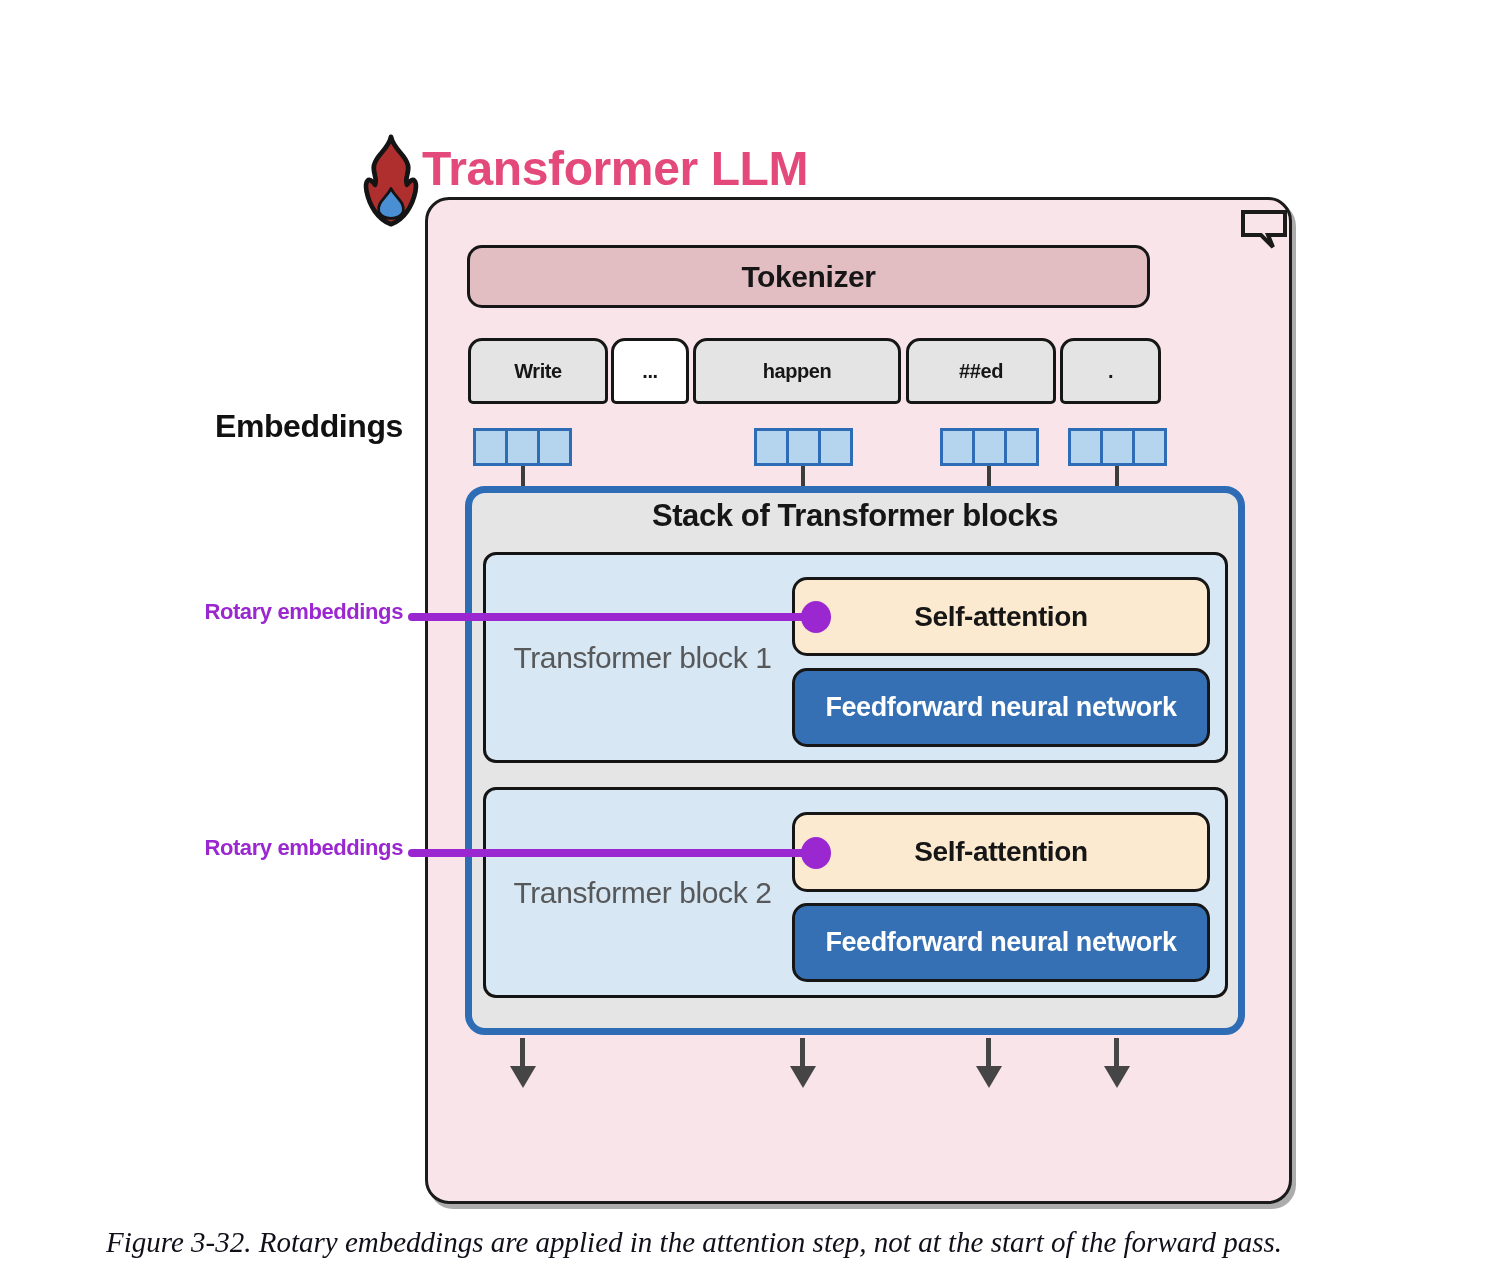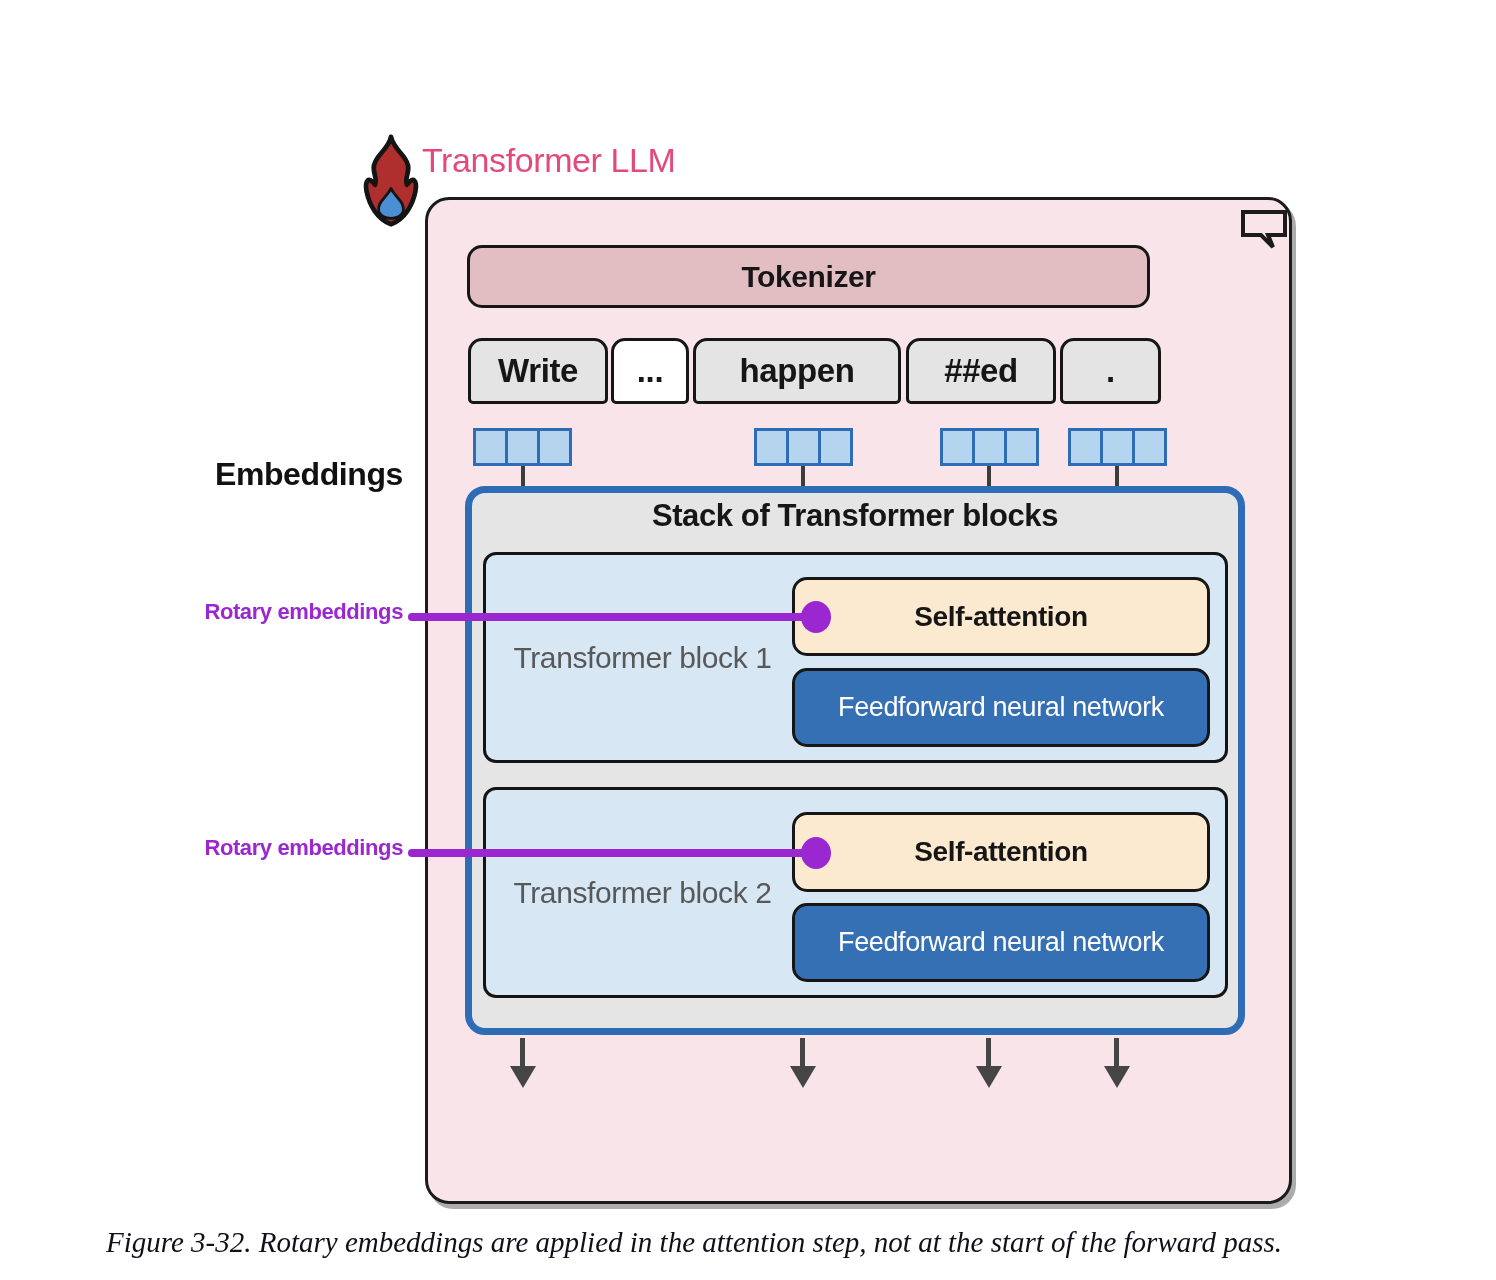--- a/index.html
+++ b/index.html
@@ -18,61 +18,61 @@
     --ink:#161616;
   }
   html,body{margin:0;padding:0;background:#ffffff;}
   .canvas{
     position:relative;width:1496px;height:1280px;background:#ffffff;overflow:hidden;
     font-family:"Liberation Sans",sans-serif;letter-spacing:-0.4px;
   }
   .abs{position:absolute;box-sizing:border-box;}
   .center{display:flex;align-items:center;justify-content:center;text-align:center;}
 
-  .fig-title{left:422px;top:141px;font-size:34px;font-weight:normal;color:var(--title-pink);white-space:nowrap;}
+  .fig-title{left:422px;top:141px;font-size:48px;font-weight:bold;color:var(--title-pink);white-space:nowrap;}
   .flame{left:362px;top:134px;width:58px;height:94px;}
   .panel{
     left:425px;top:197px;width:867px;height:1007px;background:var(--panel-bg);
     border:3px solid #1b1b1b;border-radius:24px;box-shadow:4px 5px 0 rgba(70,70,70,.45);
   }
   .bubble{left:1238px;top:207px;width:52px;height:44px;}
 
   .rose-bar{background:var(--rose-bar);border:3px solid var(--ink);border-radius:15px;
     font-size:30px;font-weight:bold;color:var(--ink);}
   .tokenizer{left:467px;top:245px;width:683px;height:63px;}
   .lm-head{left:465px;top:1106px;width:780px;height:66px;}
 
   .token{top:338px;height:66px;background:var(--token-gray);border:3px solid var(--ink);
-    border-radius:14px 14px 5px 5px;font-size:33px;font-weight:bold;color:var(--ink);}
+    border-radius:14px 14px 5px 5px;font-size:20px;font-weight:bold;color:var(--ink);}
   .token.alt{background:#ffffff;}
   .t0{left:468px;width:140px;} .t1{left:611px;width:78px;} .t2{left:693px;width:208px;}
   .t3{left:906px;width:150px;} .t4{left:1060px;width:101px;}
 
-  .embeddings-label{left:150px;top:456px;width:253px;text-align:right;font-size:32px;font-weight:bold;color:#111;}
+  .embeddings-label{left:150px;top:408px;width:253px;text-align:right;font-size:32px;font-weight:bold;color:#111;}
   .cellgroup{top:428px;width:99px;height:38px;border:3px solid var(--stack-border);display:flex;background:var(--embedding-cell);}
   .g0{left:473px;} .g1{left:754px;} .g2{left:940px;} .g3{left:1068px;}
   .cell{flex:1;background:var(--embedding-cell);}
   .cell + .cell{border-left:3px solid var(--stack-border);}
   .stem{top:466px;width:4px;height:22px;background:#3c3c3c;}
   .s0{left:521px;} .s1{left:801px;} .s2{left:987px;} .s3{left:1115px;}
 
   .stack{left:465px;top:486px;width:780px;height:549px;background:var(--stack-bg);
     border:7px solid var(--stack-border);border-radius:20px;}
   .stack-title{left:465px;top:498px;width:780px;font-size:31px;font-weight:bold;color:var(--ink);text-align:center;}
 
   .tblock{left:483px;width:745px;height:211px;background:var(--block-bg);border:3px solid #141414;border-radius:13px;}
   .b1{top:552px;} .b2{top:787px;}
   .tblock-label{left:500px;width:285px;text-align:center;font-size:30px;color:#57585a;white-space:nowrap;}
   .bl1{top:641px;} .bl2{top:876px;}
 
   .sa{left:792px;width:418px;background:var(--self-attention-bg);border:3px solid var(--ink);
     border-radius:15px;font-size:28px;font-weight:bold;color:var(--ink);}
   .sa1{top:577px;height:79px;} .sa2{top:812px;height:80px;}
   .ffn{left:792px;width:418px;height:79px;background:var(--feedforward-bg);border:3px solid var(--ink);
-    border-radius:15px;font-size:27px;font-weight:normal;color:#ffffff;}
+    border-radius:15px;font-size:27px;font-weight:bold;color:#ffffff;}
   .ffn1{top:668px;} .ffn2{top:903px;}
 
   .rotary-label{left:120px;width:283px;text-align:right;font-size:22px;font-weight:bold;
     color:var(--rotary-purple);white-space:nowrap;}
   .rl1{top:599px;} .rl2{top:835px;}
   .rotary-line{left:408px;width:400px;height:8px;border-radius:4px;background:var(--rotary-purple);}
   .ln1{top:613px;} .ln2{top:849px;}
   .rotary-dot{width:30px;height:32px;border-radius:50%;background:var(--rotary-purple);}
   .d1{left:801px;top:601px;} .d2{left:801px;top:837px;}
 

